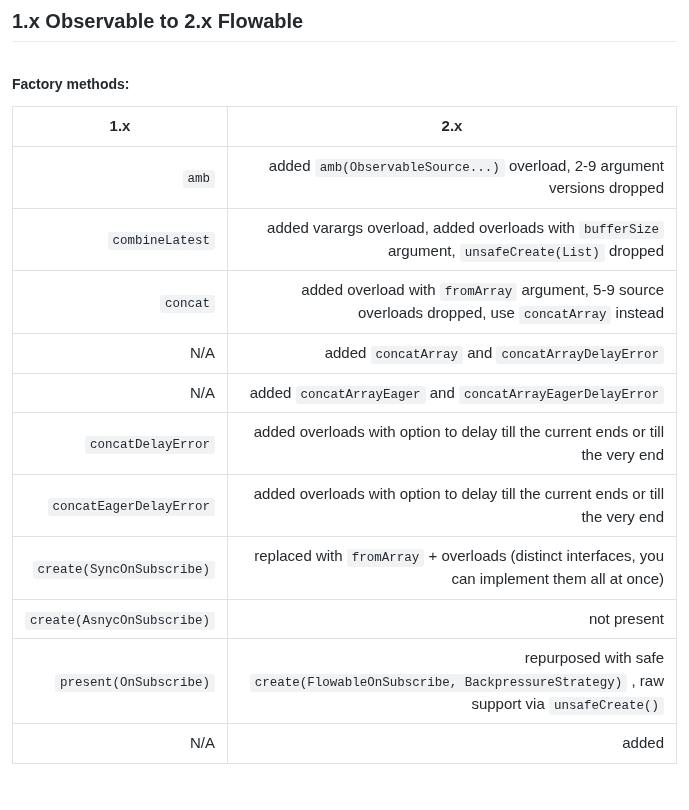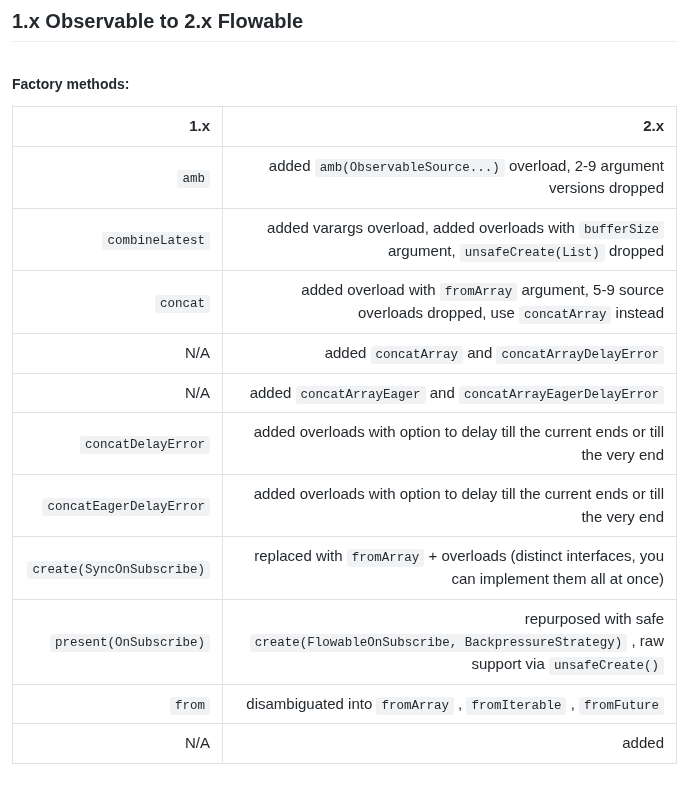--- a/index.html
+++ b/index.html
@@ -30,21 +30,21 @@
   }
   th, td {
     border: 1px solid #dfe2e5;
     padding: 8px 12px;
     text-align: right;
     vertical-align: middle;
     line-height: 1.5;
   }
   th {
     font-weight: 600;
-    text-align: right;
+    text-align: center;
     background: #fff;
   }
   col.col1 { width: 210px; }
   code {
     font-family: "SFMono-Regular", Consolas, "Liberation Mono", Menlo, monospace;
     font-size: 12.5px;
     background: #f1f2f3;
     border-radius: 3px;
     padding: 2px 5px;
     white-space: nowrap;
@@ -94,25 +94,25 @@
       </tr>
       <tr>
         <td><code>concatEagerDelayError</code></td>
         <td>added overloads with option to delay till the current ends or till the very end</td>
       </tr>
       <tr>
         <td><code>create(SyncOnSubscribe)</code></td>
         <td>replaced with <code>fromArray</code> + overloads (distinct interfaces, you can implement them all at once)</td>
       </tr>
       <tr>
+        <td><code>create(AsnycOnSubscribe)</code></td>
+        <td>not present</td>
+      </tr>
+      <tr>
         <td><code>present(OnSubscribe)</code></td>
         <td>repurposed with safe <code>create(FlowableOnSubscribe, BackpressureStrategy)</code> , raw support via <code>unsafeCreate()</code></td>
-      </tr>
-      <tr>
-        <td><code>from</code></td>
-        <td>disambiguated into <code>fromArray</code> , <code>fromIterable</code> , <code>fromFuture</code></td>
       </tr>
       <tr>
         <td>N/A</td>
         <td>added </td>
       </tr>
     </tbody>
 </table>
 
 </body></html>

